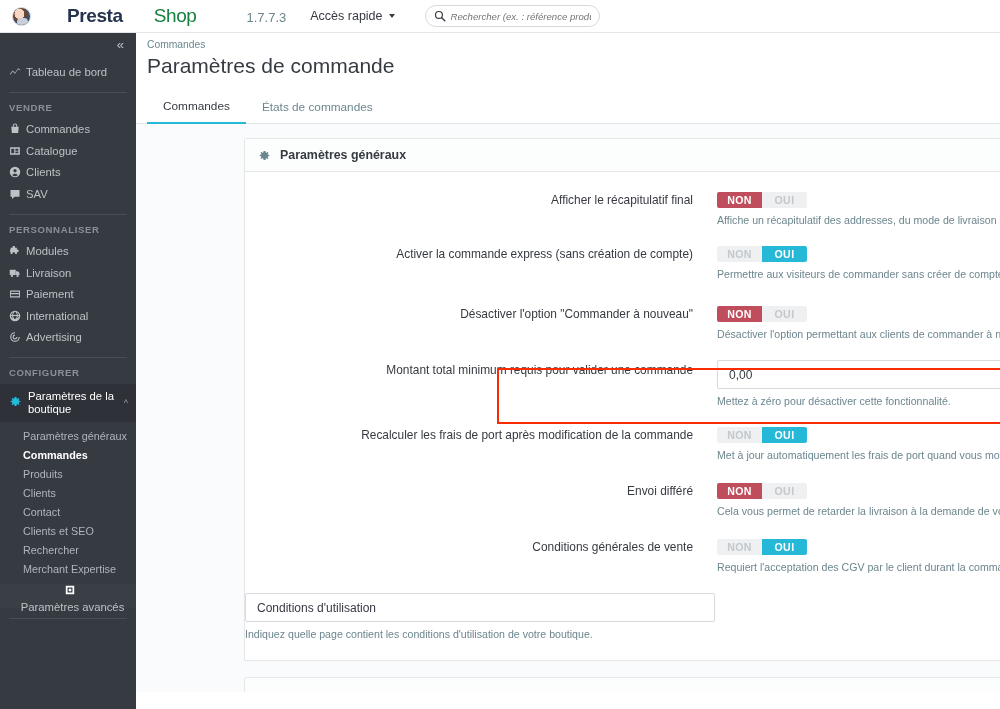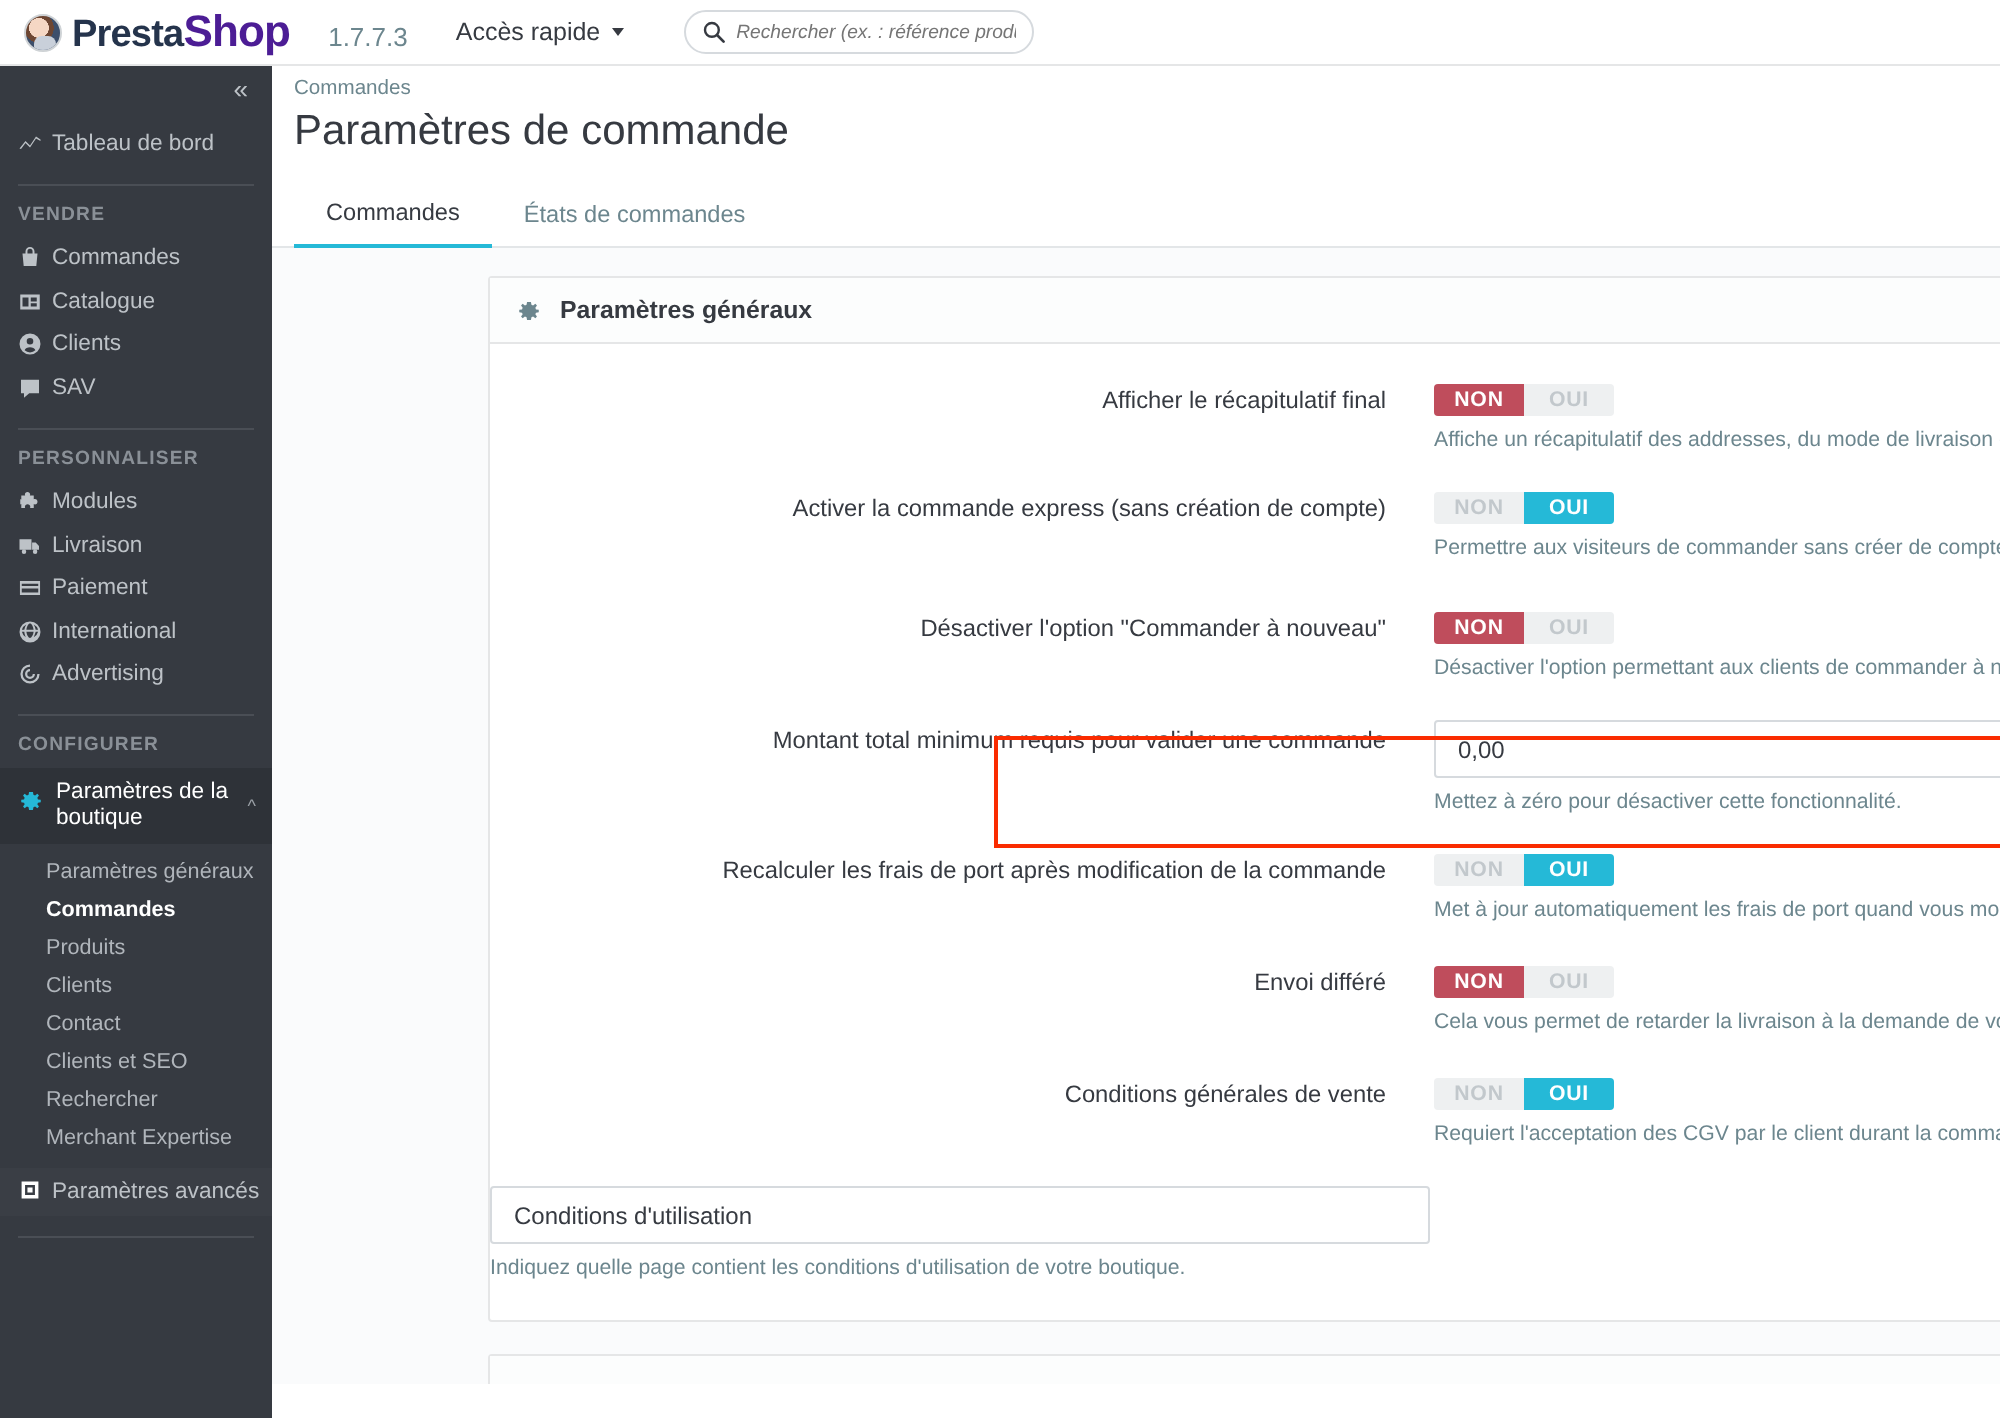--- a/index.html
+++ b/index.html
@@ -10,33 +10,33 @@
     overflow: hidden;
   }
   #app { position: relative; width: 1000px; height: 709px; }
 
   
   .topbar {
     position: absolute; top: 0; left: 0; width: 1000px; height: 33px;
     background: #ffffff; border-bottom: 1px solid #e5e6e7;
     display: flex; align-items: center; z-index: 30;
   }
-  .brand { display: flex; align-items: baseline; margin-left: 12px; }
+  .brand { display: flex; align-items: baseline; margin-left: 12px; gap: 31px; }
   .brand-logo {
     width: 19px; height: 19px; border-radius: 50%;
     background: radial-gradient(circle at 38% 35%, #f5d7c4 0 32%, #6d4632 33% 48%, #3d4f6b 49% 100%);
     border: 1px solid #cfd3d6; align-self: center; margin-right: 5px;
     position: relative; overflow: hidden;
   }
   .brand-logo::after {
     content: ""; position: absolute; left: 4px; top: 10px; width: 11px; height: 8px;
     background: #c9d0da; border-radius: 4px 4px 0 0;
   }
   .brand-presta { font-size: 19px; font-weight: bold; color: #25344c; letter-spacing: -0.4px; }
-  .brand-shop { font-size: 22px; font-weight: bold; color: #4c1d95; letter-spacing: -0.4px; }
+  .brand-shop { font-size: 19px; font-weight: normal; color: #15803d; letter-spacing: -0.4px; }
   .brand-ver { font-size: 13px; color: #6c868e; margin-left: 19px; }
 
   .quick-access {
     margin-left: 24px; font-size: 12.5px; color: #363a41;
     display: flex; align-items: center; cursor: pointer;
   }
   .caret-down {
     display: inline-block; margin-left: 6px;
     border-left: 3.5px solid transparent; border-right: 3.5px solid transparent;
     border-top: 4.5px solid #363a41;
@@ -83,21 +83,21 @@
   .shop-params .txt { font-size: 11.3px; color: #ffffff; line-height: 13px; flex: 1; }
   .chev-up { color: #9aa0a6; font-size: 9px; margin-left: 4px; }
 
   .sub-item {
     font-size: 10.8px; color: #b0b5bb; padding: 3.5px 0 3.5px 23px;
     cursor: pointer; white-space: nowrap;
   }
   .sub-item.active { color: #ffffff; font-weight: bold; }
   .adv-item {
     display: flex; align-items: center; height: 24px; padding-left: 9px;
-    font-size: 11.3px; color: #bdc2c7; cursor: pointer; background: #3a3e45; margin-top: 6px;
+    font-size: 11.3px; color: #bdc2c7; cursor: pointer; background: #3a3e45; margin-top: 6px; flex-direction: column;
   }
   .adv-item svg { width: 12px; height: 12px; fill: #ffffff; }
   .adv-item .ico { width: 17px; flex: 0 0 17px; }
   .bottom-sep { height: 1px; background: #4a4e55; margin: 10px 9px 0 9px; }
 
   
   .main { position: absolute; top: 33px; left: 136px; width: 864px; height: 676px; background: #ffffff; }
   .breadcrumb { font-size: 10.3px; color: #6c868e; padding: 6px 0 0 11px; }
   .page-title { font-size: 21px; color: #363a41; font-weight: normal; padding: 4px 0 0 11px; }
 

